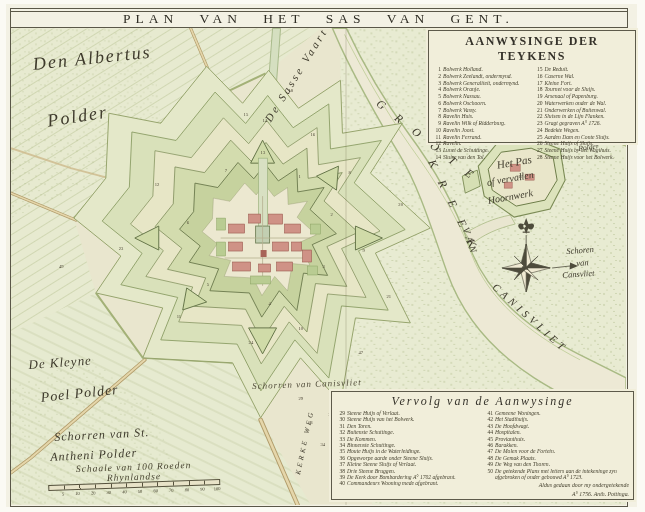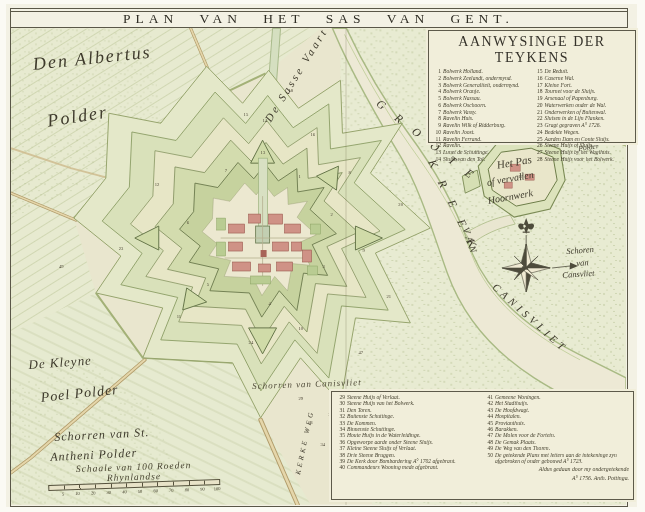--- a/index.html
+++ b/index.html
@@ -45,21 +45,21 @@
   #lbl-kerkeweg{left:295px;top:474px;font-size:7px;letter-spacing:3px;transform:rotate(-78deg);}
 
   
   .legend{
     position:absolute;background:#f1eeda;border:1px solid #5d5a4a;
     box-shadow:0 0 0 2px #f1eeda;color:#433f32;
   }
   #legend-top{left:428px;top:30px;width:200px;height:107px;padding:2px 3px;}
   #legend-bottom{left:331px;top:391px;width:293px;height:103px;padding:2px 4px;}
   .legend-title{
-    text-align:center;font-weight:normal;font-size:14px;letter-spacing:1.5px;
+    text-align:center;font-weight:bold;font-size:12px;letter-spacing:1.5px;
     color:#35322a;margin:1px 0 2px 0;
   }
   .legend-title.script{
     font-weight:normal;font-style:italic;font-size:12px;letter-spacing:2px;margin:0 0 1px 0;
   }
   .legend-cols{display:flex;gap:3px;}
   .legend-col{flex:1;min-width:0;}
   .leg-item{display:flex;font-size:5.6px;line-height:6.75px;color:#45412f;}
   #legend-bottom .leg-item{line-height:6.4px;}
   .leg-item .n{width:9px;flex:0 0 9px;text-align:right;padding-right:2px;font-style:normal;}
@@ -439,20 +439,21 @@
 
         <div class="leg-item">
           <span class="n">28</span>
           <span class="t">Steene Huijs voor het Bolwerk.</span>
         </div>
       </div>
   </div>
 </div>
 
 <div class="legend" id="legend-bottom">
+  <div class="legend-title script">Vervolg van de Aanwysinge</div>
   <div class="legend-cols">
     <div class="legend-col">
 
         <div class="leg-item">
           <span class="n">29</span>
           <span class="t">Steene Huijs of Verlaat.</span>
         </div>
 
         <div class="leg-item">
           <span class="n">30</span>

